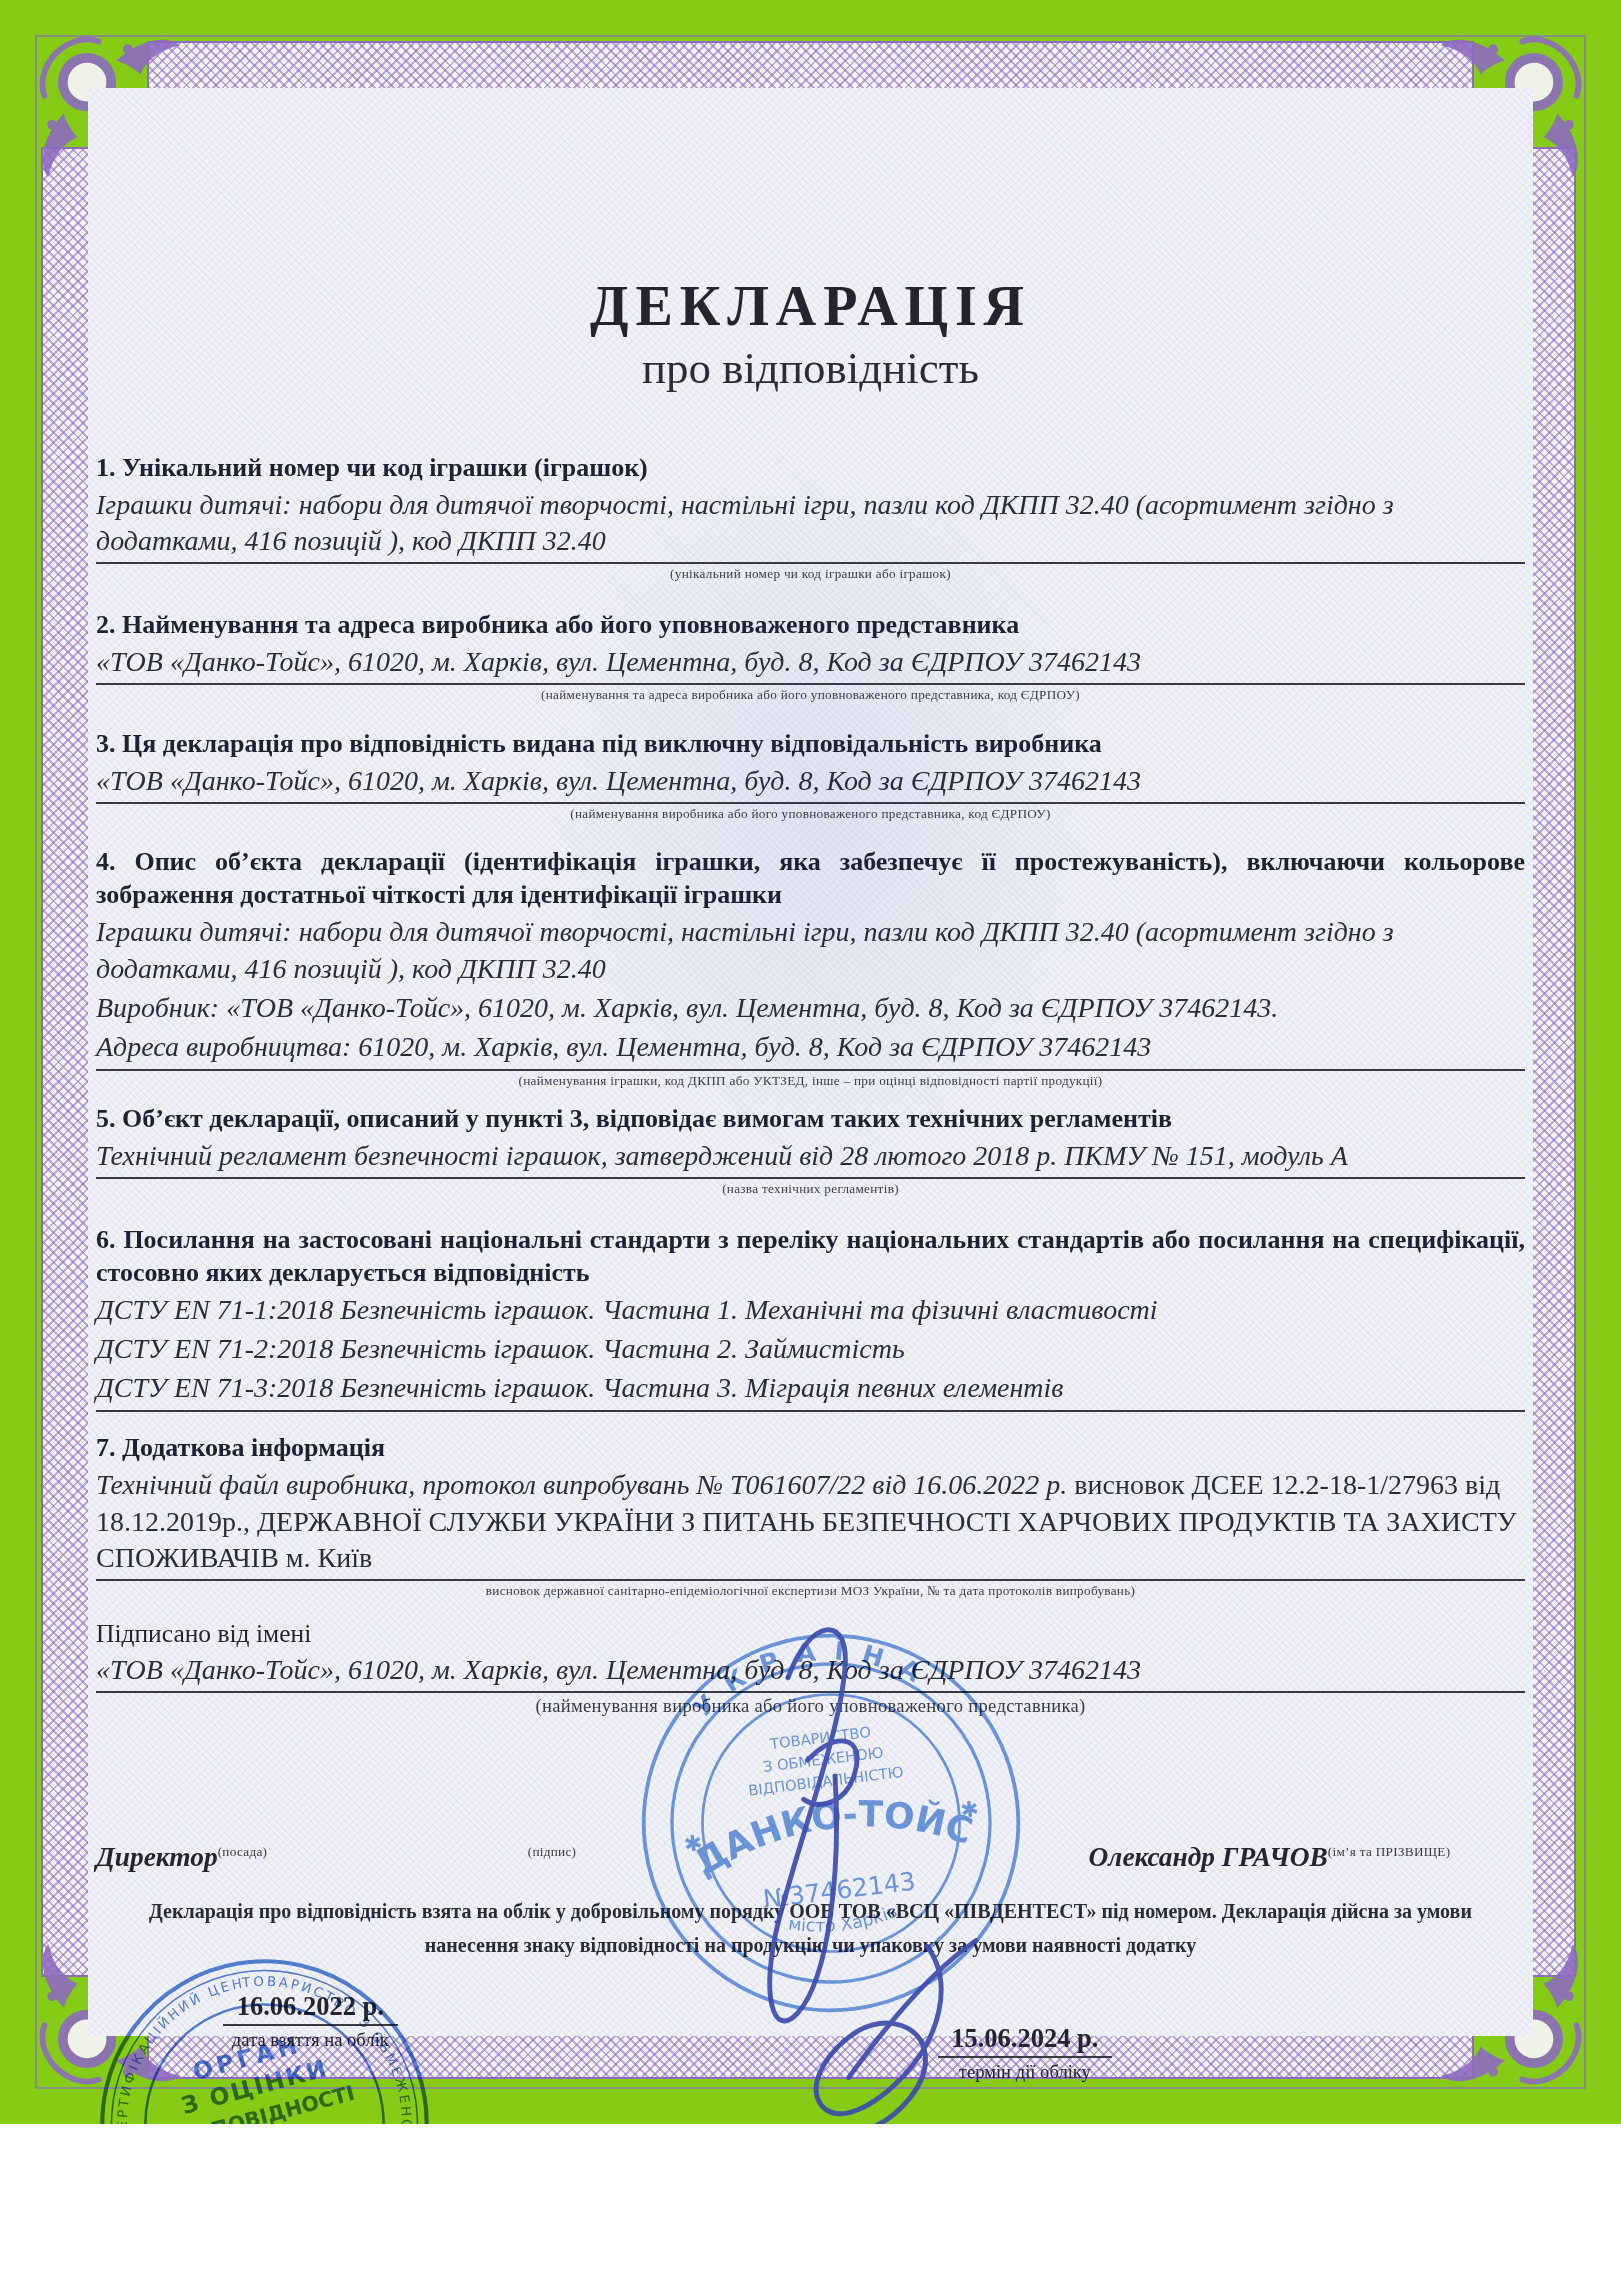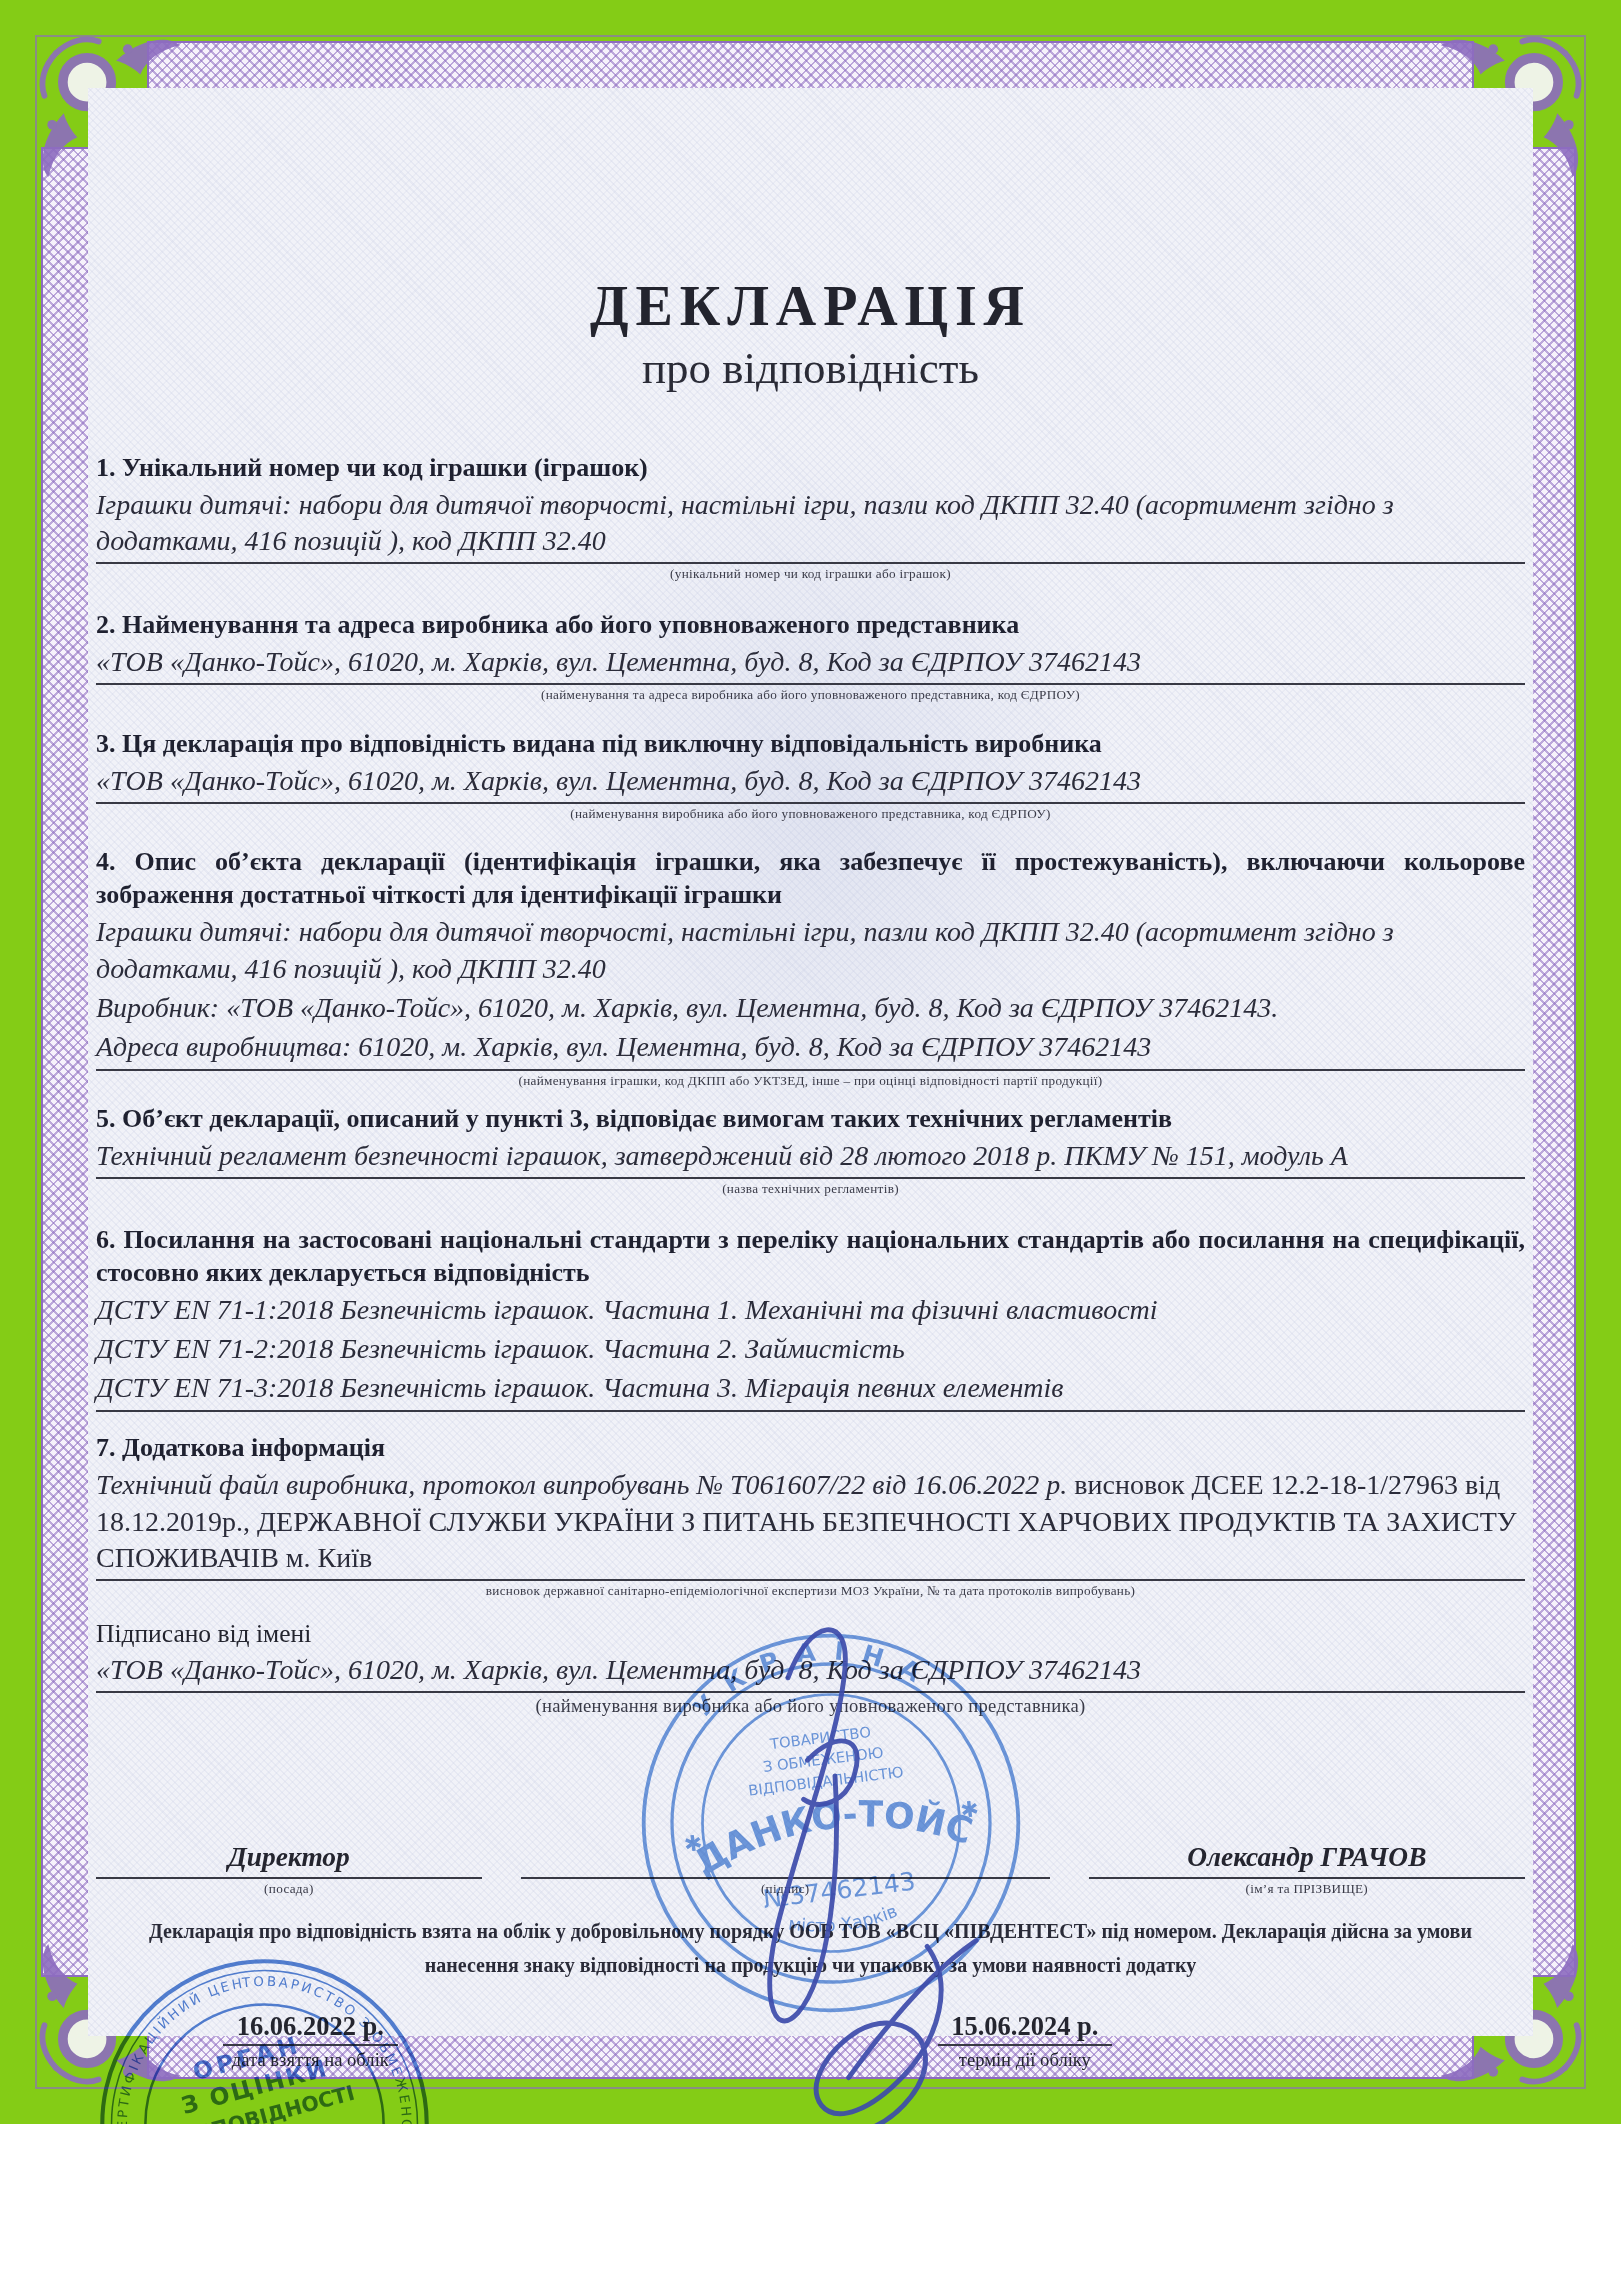--- a/index.html
+++ b/index.html
@@ -43,33 +43,33 @@
   .rule{border-bottom:2.9px solid #383944;margin-top:2.9px;}
   .cap{font-size:13.2px;text-align:center;margin-top:2px;color:#3a3b48;letter-spacing:0.3px;}
 
   .m-s1{margin-top:57px;} .m-s2{margin-top:25.5px;} .m-s3{margin-top:23.5px;}
   .m-s4{margin-top:23.5px;} .m-s5{margin-top:13.7px;} .m-s6{margin-top:25.5px;} .m-s7{margin-top:19.6px;}
 
   .signed{margin-top:19.6px;}
   .signed-label{font-size:25.5px;color:#23242e;}
 
   .sig-row{display:flex;margin-top:125px;align-items:flex-end;}
-  .sig-col{display:flex;flex-direction:column;}
+  .sig-col{display:flex;flex-direction:row;}
   .sig-col .line{border-bottom:2.9px solid #383944;text-align:center;}
   .sig-col-role{flex:0 0 27%;padding-right:39px;}
   .sig-col-sign{flex:0 0 37%;padding-right:39px;}
   .sig-col-name{flex:1;}
   .role-label,.name-label{font-weight:bold;font-style:italic;font-size:27.4px;text-align:center;padding-bottom:3.9px;}
 
   .reg-note{margin-top:17.6px;text-align:center;font-weight:bold;font-size:20px;line-height:1.7;color:#2a2b38;padding:0 9.8px;}
 
   .footer-row{display:flex;margin-top:29px;align-items:flex-start;}
   .f-col1{flex:0 0 37%;}
   .f-col2{flex:0 0 30%;display:flex;flex-direction:column;align-items:center;}
-  .f-col3{flex:1;display:flex;flex-direction:column;align-items:center;}
+  .f-col3{flex:1;display:flex;flex-direction:column;align-items:center;margin-top:32px;}
   .f-num{font-size:26.5px;font-weight:bold;border-bottom:2.9px solid #383944;display:inline-block;padding:0 13.7px 2px;}
   .f-cap{font-size:18.6px;margin-top:2.9px;}
   .f-col1 .wrap{text-align:center;width:412px;}
   .rep{font-size:25.5px;margin-top:25.5px;line-height:1.5;color:#23242e;}
   .short-line{border-bottom:2.9px solid #383944;width:314px;margin-top:94px;}
   .officer{font-size:23px;font-weight:bold;border-bottom:2.9px solid #383944;margin-top:76px;padding:0 9.8px 2px;}
   .phone-note{margin-top:33px;text-align:center;font-style:italic;font-size:15px;color:#2b2c38;padding-left:69px;}
 
   
   .stamp{position:absolute;z-index:3;mix-blend-mode:multiply;}

